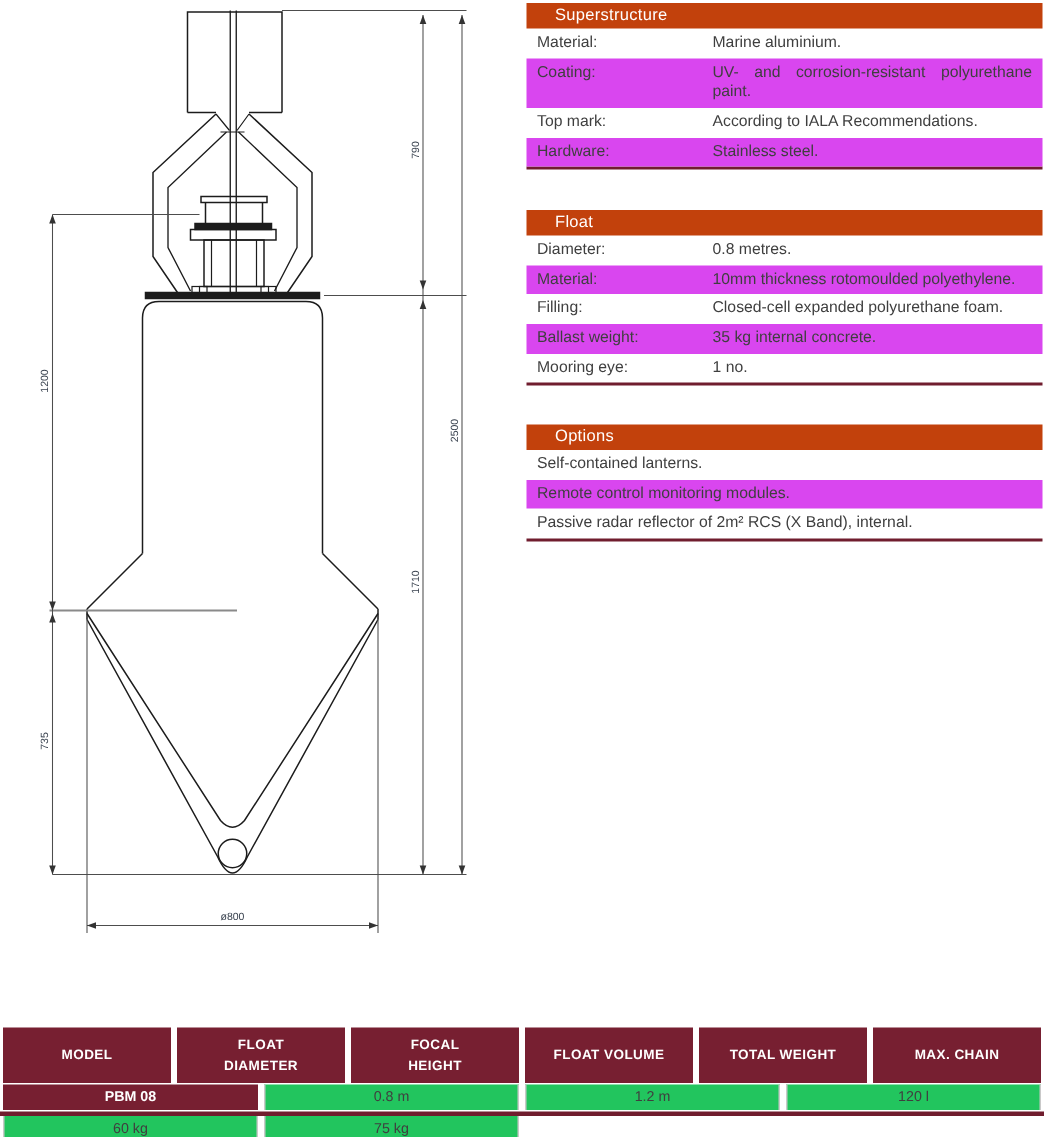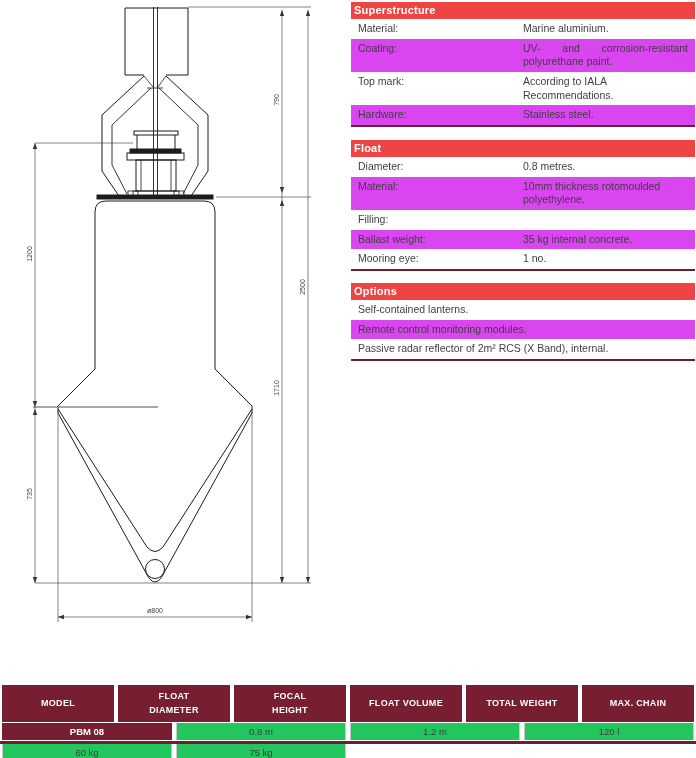--- a/index.html
+++ b/index.html
@@ -9,23 +9,23 @@
 
   
   .drawing { position:absolute; left:0; top:0; width:348px; height:660px; }
 
   
   .side-tables { position:absolute; left:351px; top:0; width:344px; }
   .tbl { position:absolute; left:0; width:344px; border-bottom:2px solid #701d2e; }
   .tbl-superstructure { top:2px; }
   .tbl-float { top:140px; }
   .tbl-options { top:283px; }
-  .tbl-hdr { background:#ef4444; color:#ffffff; font-size:11px; font-weight:bold;
-    padding:2px 7px 3px 3px; letter-spacing:.2px; }
-  .tbl-row { display:flex; color:#3f3f3f; font-size:10.5px; line-height:1.3;gap:48px; }
+  .tbl-hdr { background:#c2410c; color:#ffffff; font-size:11px; font-weight:normal;
+    padding:2px 7px 3px 19px; letter-spacing:.2px; }
+  .tbl-row { display:flex; color:#3f3f3f; font-size:10.5px; line-height:1.3; }
   .tbl-row.alt { background:#d946ef; }
   .tbl-row .lbl { width:124px; flex:0 0 124px; padding:3px 4px 3px 7px; }
   .tbl-row .val { flex:1; padding:3px 7px 3px 0; }
   .tbl-row .val.just { text-align:justify; }
   .tbl-row.single { display:block; padding:3px 7px; }
 
   
   .spec { position:absolute; left:2px; top:685px; width:692px; }
   .spec-head { display:grid; grid-template-columns:repeat(6,1fr); gap:4px;border-radius:10px; }
   .spec-head .cell { background:#771f31; color:#ffffff; font-weight:bold;
@@ -156,20 +156,21 @@
       <div class="tbl-row">
         <div class="lbl">Diameter:</div>
         <div class="val">0.8 metres.</div>
       </div>
       <div class="tbl-row alt">
         <div class="lbl">Material:</div>
         <div class="val">10mm thickness rotomoulded polyethylene.</div>
       </div>
       <div class="tbl-row">
         <div class="lbl">Filling:</div>
+        <div class="val">Closed-cell expanded polyurethane foam.</div>
       </div>
       <div class="tbl-row alt">
         <div class="lbl">Ballast weight:</div>
         <div class="val">35 kg internal concrete.</div>
       </div>
       <div class="tbl-row">
         <div class="lbl">Mooring eye:</div>
         <div class="val">1 no.</div>
       </div>
     </div>

